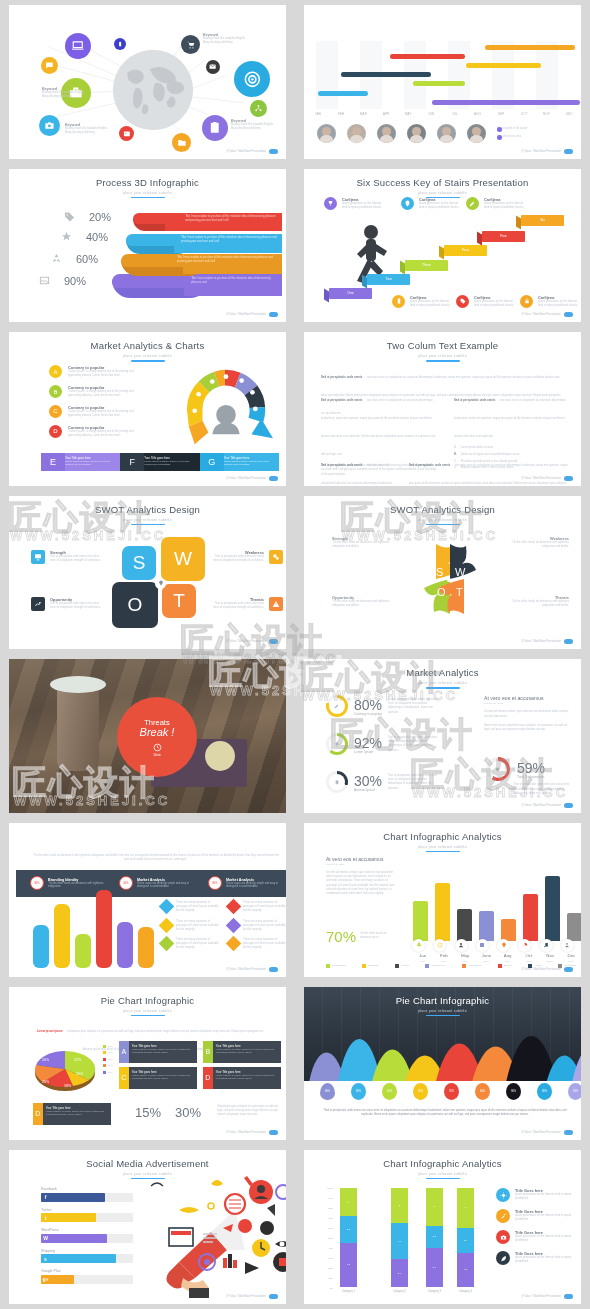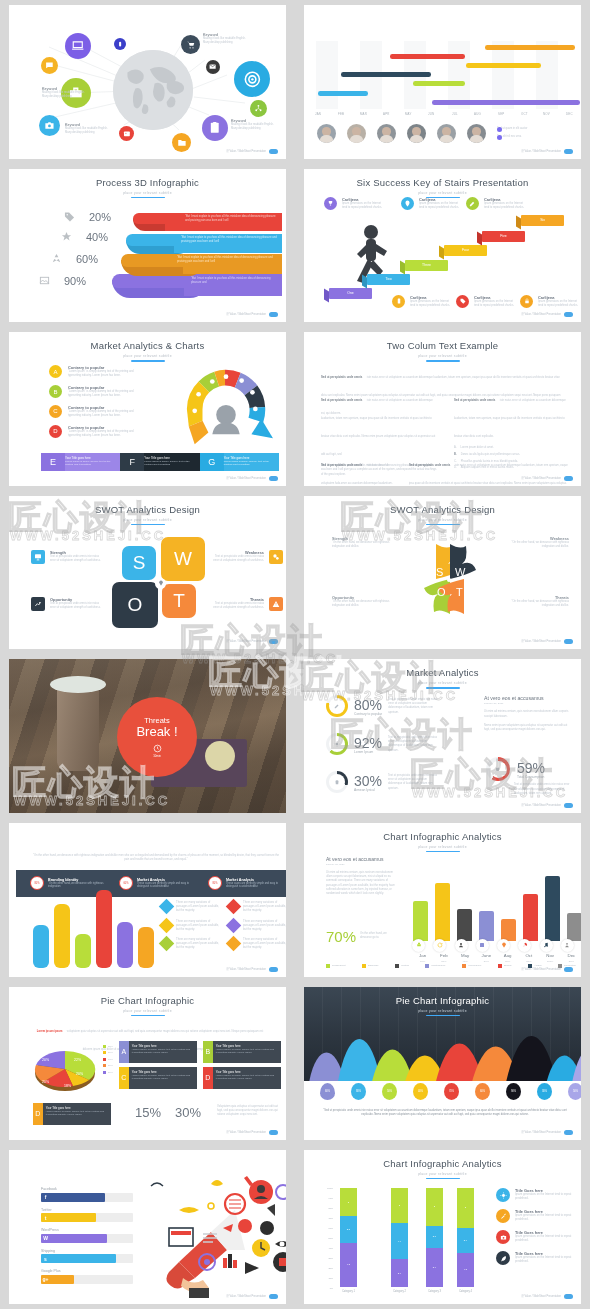--- a/index.html
+++ b/index.html
@@ -850,21 +850,21 @@
         background:linear-gradient(100deg,#9c8875,#6e5c4c);border-radius:4px 4px 10px 10px;"></div>
       <div style="position:absolute;left:41px;top:17px;width:56px;height:17px;
         background:#dfe5df;border-radius:50%;"></div>
       <div style="position:absolute;left:142px;top:80px;width:96px;height:48px;
         background:#58455a;border-radius:3px;"></div>
       <div style="position:absolute;left:196px;top:82px;width:30px;height:30px;
         background:#dcd6a8;border-radius:50%;"></div>
       <div style="position:absolute;left:108px;top:38px;width:80px;height:80px;
         border-radius:50%;background:#e8503c;display:flex;flex-direction:column;align-items:center;justify-content:center;color:#fff;">
         <div style="font-size:7.5px;">Threats</div>
-        <div style="font-size:13px;margin-top:-1px;">Break !</div>
+        <div style="font-size:11px;margin-top:-1px;font-style:italic;">Break !</div>
         <svg viewBox="0 0 24 24" style="width:9px;height:9px;margin-top:5px;" fill="none" stroke="#fff" stroke-width="2">
             <circle cx="12" cy="12" r="9"></circle>
             <path d="M12 7v5l3 2"></path>
           </svg>
         <div style="font-size:2.8px;margin-top:1px;">10min</div>
       </div>
     </div>
   </div>
 
   <div class="slide-cell">
@@ -1351,20 +1351,25 @@
 
       <div class="footer">
         <span class="ftxt">@ Value / SlideShoot Presentation</span>
         <span class="fbadge"></span>
       </div>
     </div>
   </div>
 
   <div class="slide-cell">
     <div class="slide">
+      <div class="stitle">
+        <h2>Social Media Advertisement</h2>
+        <div class="sub">place your relevant subtitle</div>
+        <div class="rule"></div>
+      </div>
 
       <div style="position:absolute;left:32px;top:37px;width:92px;">
         <div style="margin-bottom:6px;">
           <div class="slab">Facebook</div>
           <div class="sbar-track">
               <div class="sbar-fill" style="width:70%;background:#3b5998;">
                 <div class="sbar-ic">f</div>
               </div>
             </div>
         </div>

